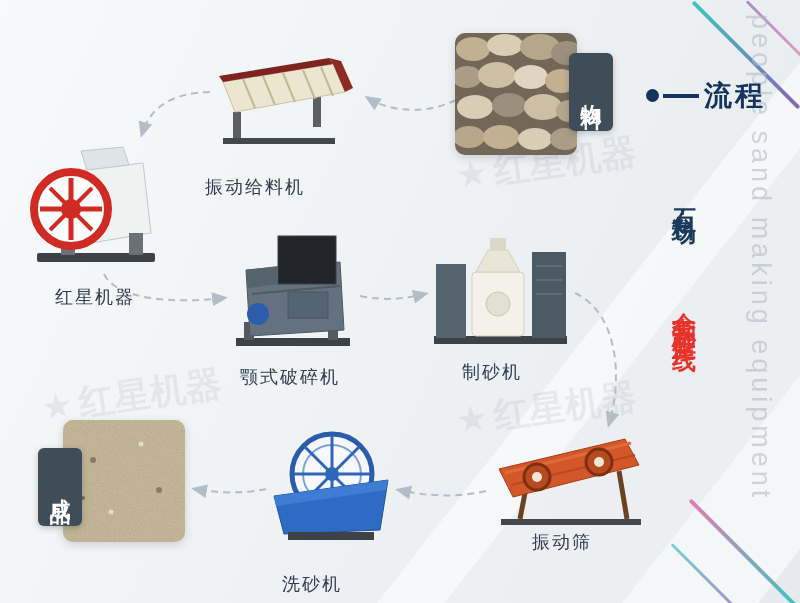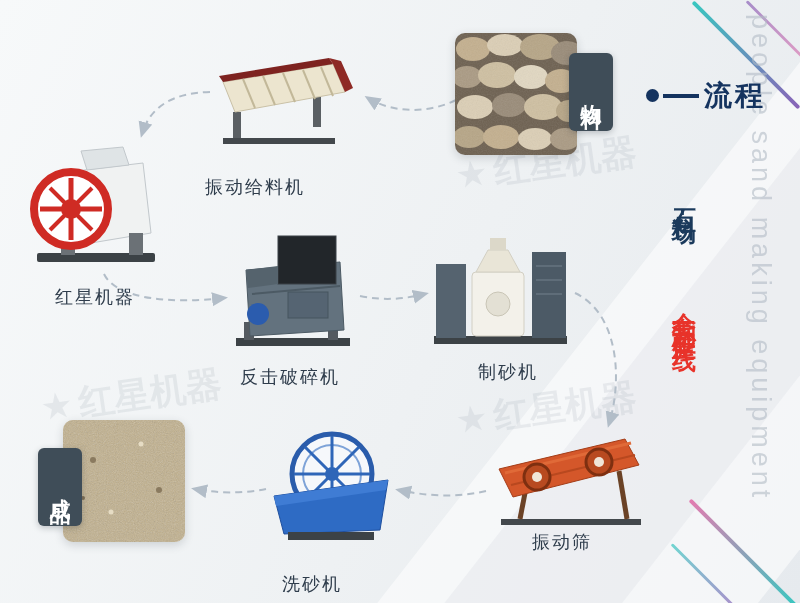--- a/index.html
+++ b/index.html
@@ -232,22 +232,22 @@
       <circle cx="96" cy="70" r="3" fill="#8a7a5f"></circle>
       <circle cx="48" cy="92" r="2.5" fill="#e6dcc4"></circle>
       <circle cx="20" cy="78" r="2" fill="#7d6e55"></circle>
     </svg>
   </div>
 
   <div class="badge" style="left:38px; top:448px;">成品</div>
 
   <div class="mlabel" style="left:255px; top:175px;">振动给料机</div>
   <div class="mlabel" style="left:95px;  top:285px;">红星机器</div>
-  <div class="mlabel" style="left:290px; top:365px;">反击破碎机</div>
-  <div class="mlabel" style="left:508px; top:360px;">制砂机</div>
+  <div class="mlabel" style="left:290px; top:365px;">颚式破碎机</div>
+  <div class="mlabel" style="left:492px; top:360px;">制砂机</div>
   <div class="mlabel" style="left:562px; top:530px;">振动筛</div>
   <div class="mlabel" style="left:312px; top:555px;margin-top:17px;">洗砂机</div>
 
   <div class="flow-dot"></div>
   <div class="flow-line"></div>
   <div class="flow-title">流程</div>
 
   <div class="vert vert-dark">石料场-</div>
   <div class="vert vert-red">全套制砂生产线</div>
 

